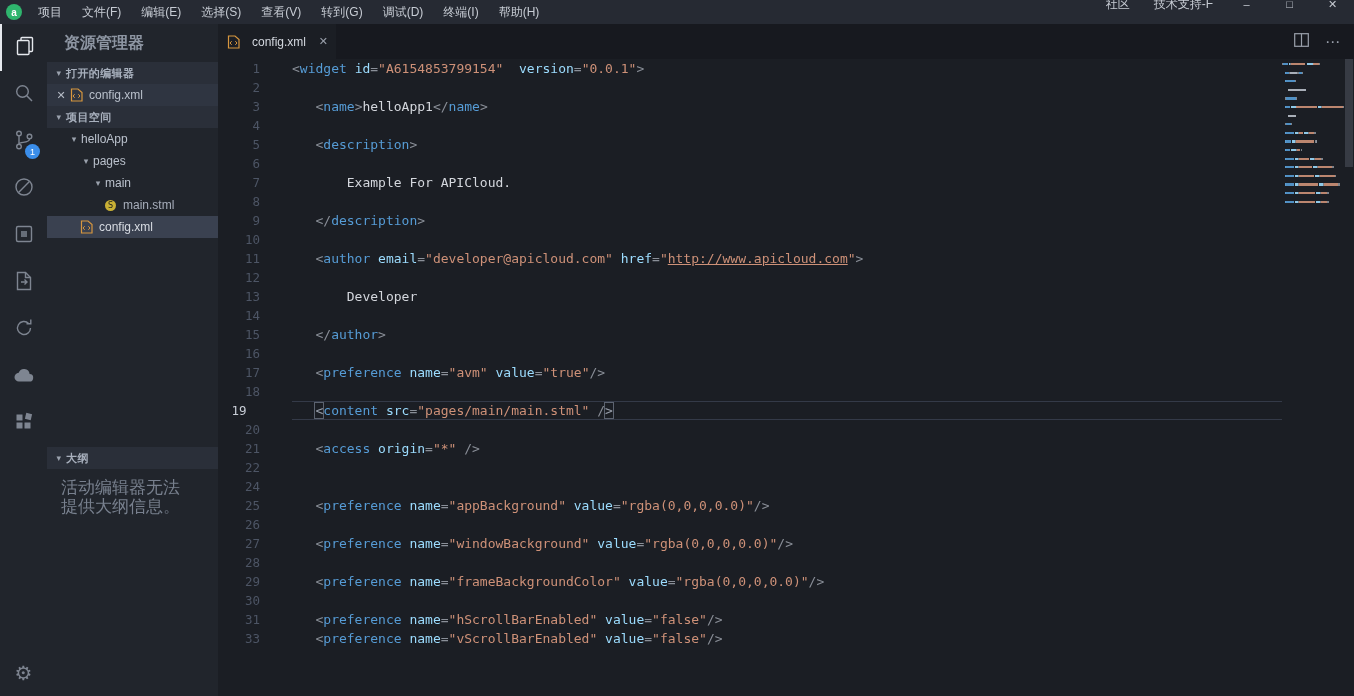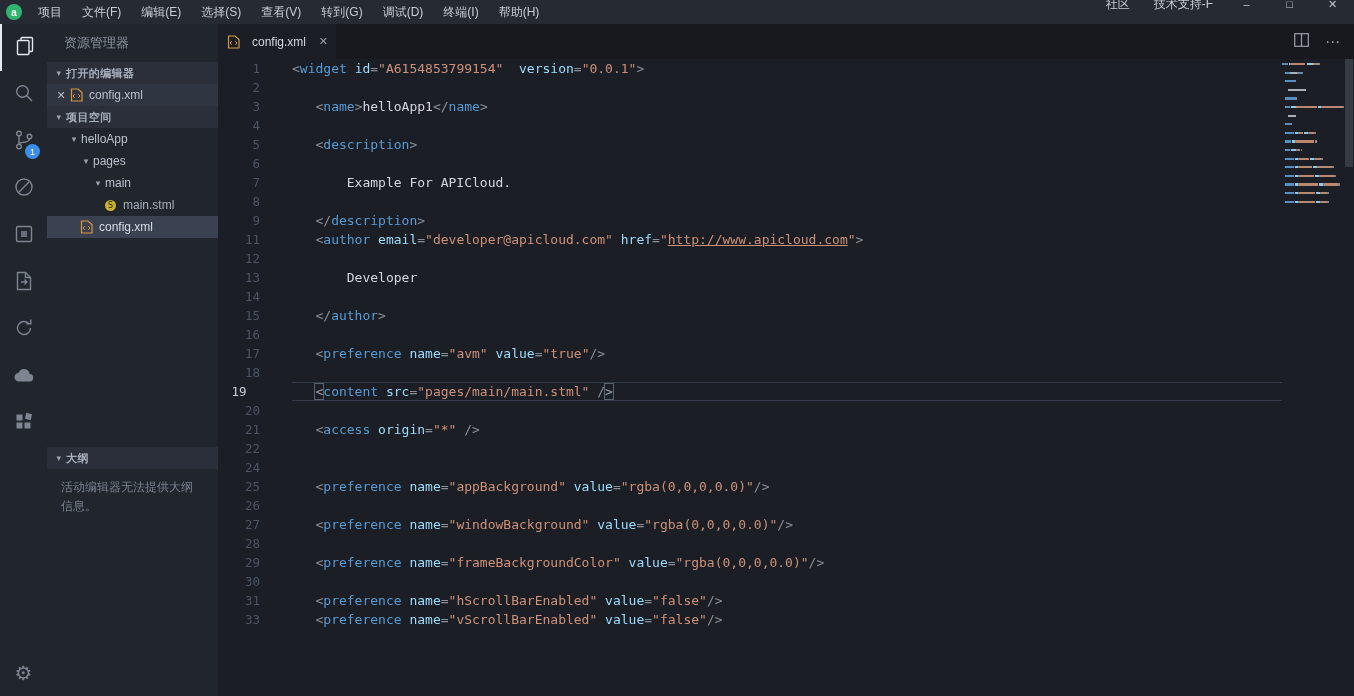--- a/index.html
+++ b/index.html
@@ -23,32 +23,32 @@
   
   .activitybar { width:47px; background:#21252c; display:flex; flex-direction:column; align-items:center; flex:none; }
   .act-item { width:47px; height:47px; display:flex; align-items:center; justify-content:center; color:#7e8591; position:relative; }
   .act-item.active { color:#e6e9ee; border-left:2px solid #e6e9ee; }
   .act-badge { position:absolute; right:7px; bottom:6px; min-width:15px; height:15px; border-radius:8px; background:#3b8eea;
                color:#fff; font-size:9px; display:flex; align-items:center; justify-content:center; }
   .act-spacer { flex:1; }
   .gear { font-size:20px; }
   
   .sidebar { width:171px; background:#21252c; flex:none; display:flex; flex-direction:column; color:#9da5b4; overflow:hidden; }
-  .sb-title { height:38px; display:flex; align-items:center; padding-left:17px; font-size:13px; color:#8d95a2; }
+  .sb-title { height:38px; display:flex; align-items:center; padding-left:17px; font-size:16px; color:#8d95a2;font-weight:bold; }
   .sec-header { height:22px; background:#2a2f39; display:flex; align-items:center; padding-left:5px; font-size:11px;
                 font-weight:bold; color:#a8b0bd; letter-spacing:.4px; flex:none; }
   .chev { width:14px; text-align:center; font-size:9px; color:#9aa1ad; flex:none; }
   .oe-row { height:22px; display:flex; align-items:center; background:#2f3541; padding-left:6px; color:#b9c0cb; }
   .close-x { width:16px; text-align:center; color:#b6bcc6; font-size:11px; flex:none; }
   .fic { width:15px; height:14px; margin-right:5px; display:inline-flex; align-items:center; justify-content:center; flex:none; }
   .project-body { height:319px; flex:none; overflow:hidden; }
   .tree-row { height:22px; display:flex; align-items:center; color:#a7aebb; white-space:nowrap; }
   .tree-row .folder-label { color:#bac1cc; }
   .tree-row.selected { background:#3a4150; color:#d7dbe2; }
-  .outline-msg { padding:9px 12px 0 14px; color:#78808e; line-height:19px; font-size:12px; width:160px; }
+  .outline-msg { padding:9px 12px 0 14px; color:#78808e; line-height:19px; font-size:17px; width:160px; }
   
   .editor { flex:1; display:flex; flex-direction:column; background:#1b1e24; min-width:0; }
   .tabbar { height:35px; background:#17191f; display:flex; align-items:stretch; flex:none; }
   .tab { width:118px; background:#1b1e24; display:flex; align-items:center; padding:0 8px; color:#d3d7de; gap:6px; }
   .tab .tab-close { margin-left:auto; color:#9aa0ab; font-size:11px; }
   .tab-actions { margin-left:auto; display:flex; align-items:center; gap:16px; padding-right:14px; color:#9aa0ab; }
   .editor-body { flex:1; display:flex; overflow:hidden; }
   .code-scroll { flex:1; font-family:"DejaVu Sans Mono",monospace; font-size:13px; line-height:19px; overflow:hidden; min-width:0; }
   .code-line { display:flex; height:19px; }
   .ln { width:42px; text-align:right; color:#4d5565; flex:none; font-size:12.5px; }
@@ -280,20 +280,24 @@
           </div>
           <div class="code-line">
             <div class="ln">8</div>
             <div class="lt"></div>
           </div>
           <div class="code-line">
             <div class="ln">9</div>
             <div class="lt"><span class="tk-x">   </span><span class="tk-p">&lt;/</span><span class="tk-t">description</span><span class="tk-p">&gt;</span></div>
           </div>
           <div class="code-line">
+            <div class="ln">10</div>
+            <div class="lt"></div>
+          </div>
+          <div class="code-line">
             <div class="ln">11</div>
             <div class="lt"><span class="tk-x">   </span><span class="tk-p">&lt;</span><span class="tk-t">author</span><span class="tk-x"> </span><span class="tk-a">email</span><span class="tk-p">=</span><span class="tk-s">"developer@apicloud.com"</span><span class="tk-x"> </span><span class="tk-a">href</span><span class="tk-p">=</span><span class="tk-s">"</span><span class="tk-u">http://www.apicloud.com</span><span class="tk-s">"</span><span class="tk-p">&gt;</span></div>
           </div>
           <div class="code-line">
             <div class="ln">12</div>
             <div class="lt"></div>
           </div>
           <div class="code-line">
             <div class="ln">13</div>
             <div class="lt"><span class="tk-x">       Developer</span></div>

